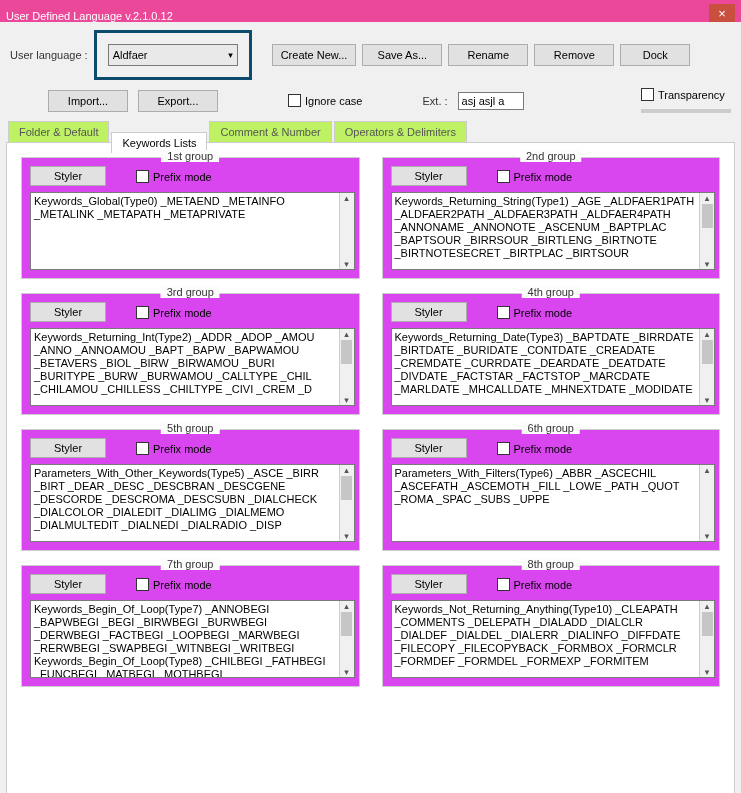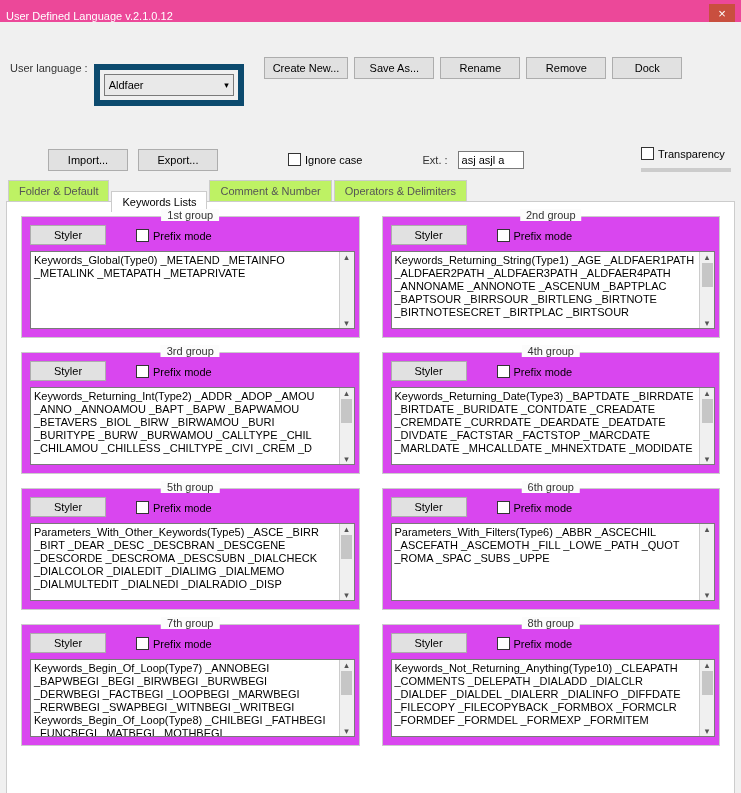--- a/index.html
+++ b/index.html
@@ -47,42 +47,40 @@
     background: #e9e9e9;
     display: flex;
     align-items: center;
     justify-content: space-between;
     padding: 0 4px;
   }
   .select .caret {
     font-size: 9px;
   }
   .highlight {
-    border: 6px solid #0c4a6e;
-    padding: 4px;
+    border: 3px solid #0c4a6e;
+    padding: 11px;
     display: inline-flex;
-    margin-top: 34px;
   }
   .btn {
     height: 22px;
     border: 1px solid #adadad;
     background: #e1e1e1;
     display: inline-flex;
     align-items: center;
     justify-content: center;
     padding: 0 8px;
     min-width: 80px;
   }
   .toolbar2 {
     background: #f0f0f0;
     padding: 4px 10px 8px 10px;
     display: flex;
     align-items: center;
     gap: 10px;
-    margin-top: 33px;
   }
   .chk {
     display: inline-flex;
     align-items: flex-end;
     gap: 4px;
   }
   .chk .box {
     width: 13px;
     height: 13px;
     border: 1px solid #333;

